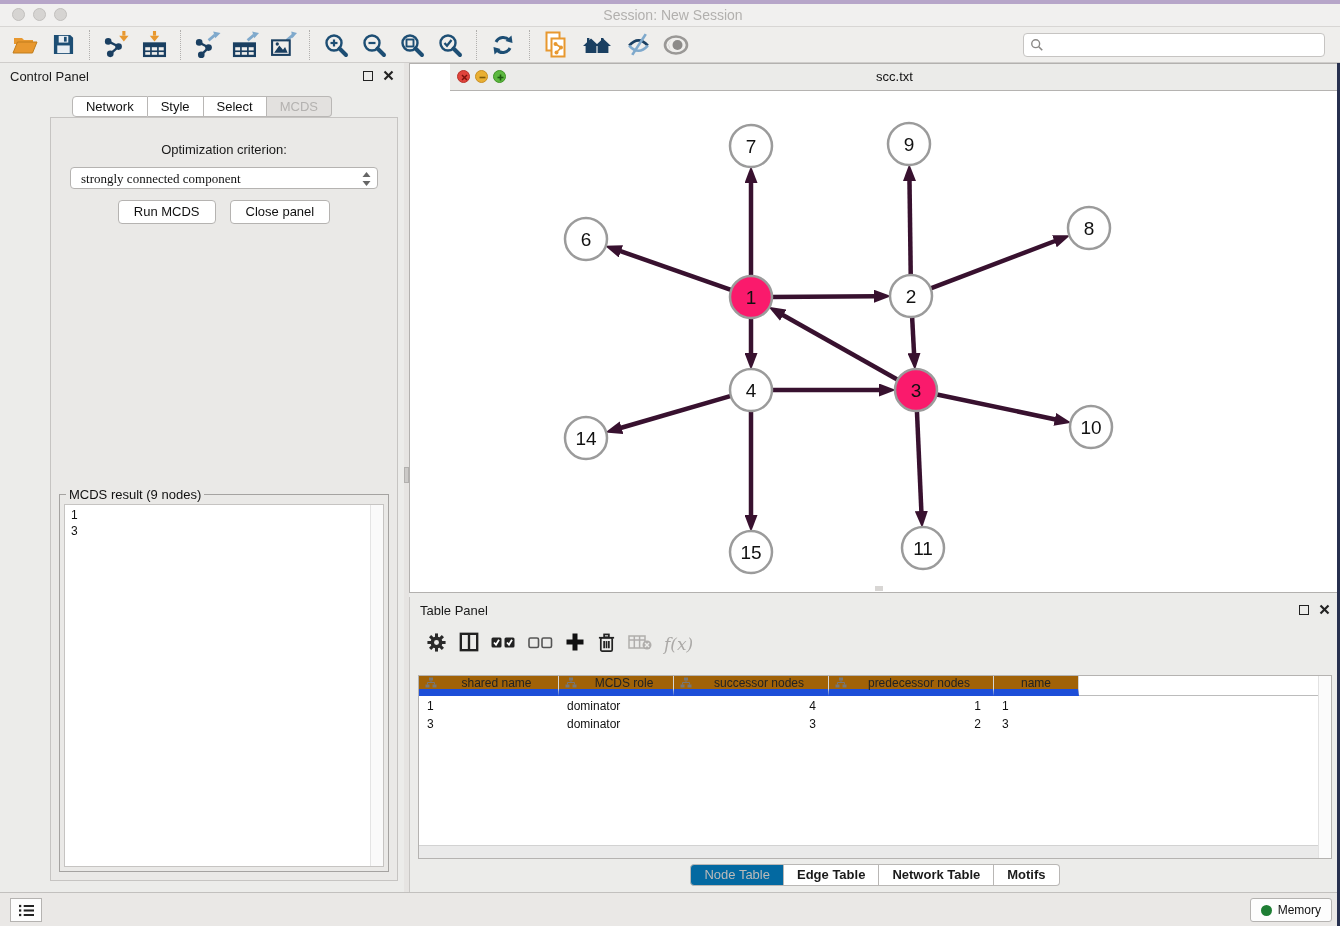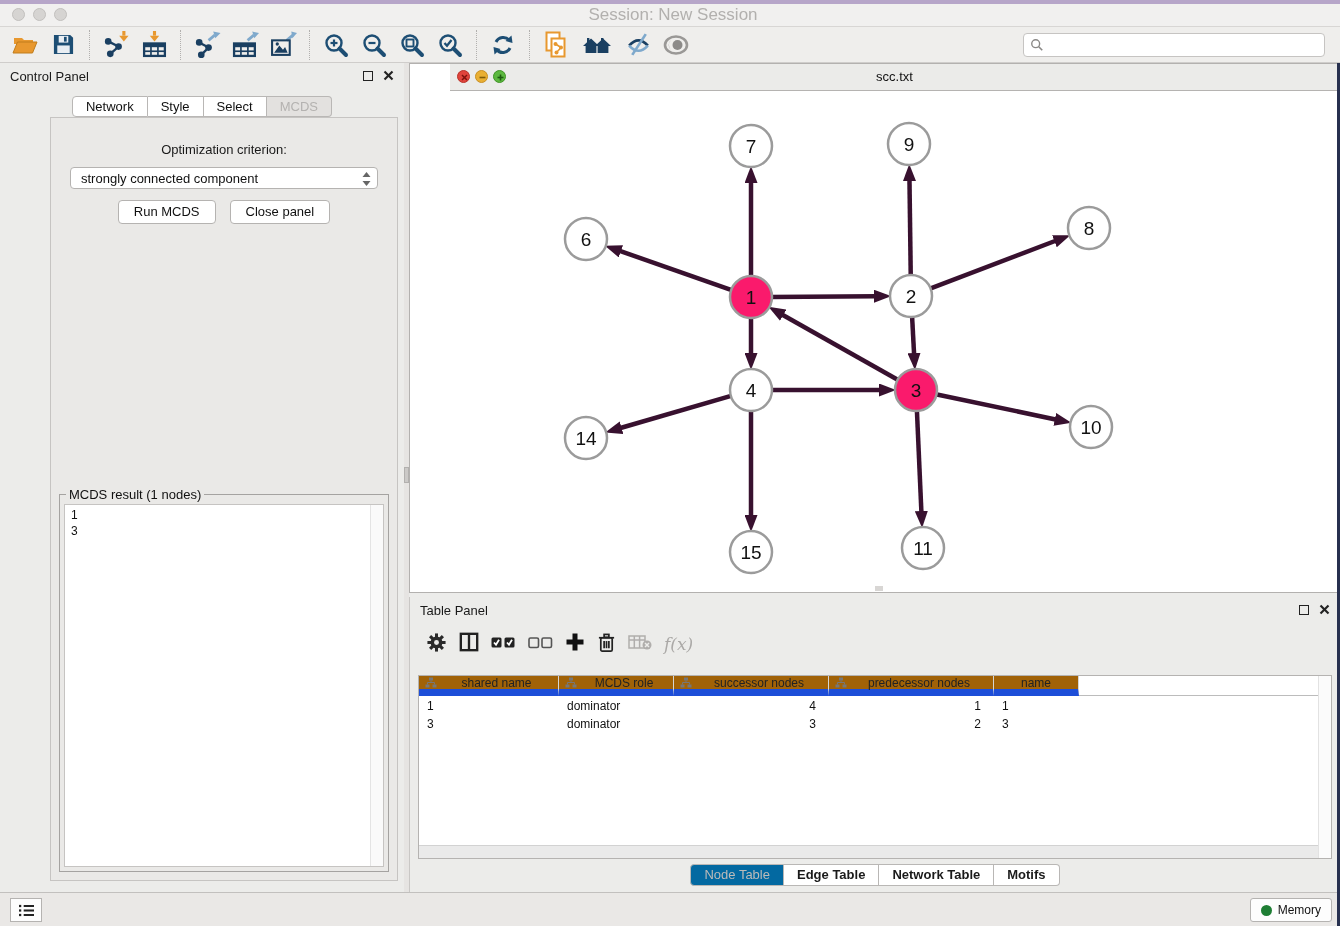--- a/index.html
+++ b/index.html
@@ -3,21 +3,21 @@
 <meta charset="utf-8">
 <style>
   html,body{margin:0;padding:0;overflow:hidden;background:#ececea;}
   .app{position:relative;width:1340px;height:926px;background:#ececea;
        font-family:"Liberation Sans",sans-serif;-webkit-font-smoothing:antialiased;}
   
   .top-accent{position:absolute;top:0;left:0;right:0;height:4px;background:var(--title-accent,#b7a6c9);}
   .titlebar{position:absolute;top:4px;left:0;right:0;height:22px;background:#f1f0ef;border-bottom:1px solid #d8d6d4;}
   .traffic{position:absolute;left:12px;top:4px;display:flex;gap:8px;}
   .traffic .dot{width:13px;height:13px;border-radius:50%;background:#d6d4d2;border:1px solid #c2c0be;box-sizing:border-box;}
-  .win-title{text-align:center;line-height:22px;font-size:17px;color:#b2b0ae;padding-left:6px;}
+  .win-title{text-align:center;line-height:22px;font-size:14px;color:#b2b0ae;padding-left:6px;}
   .right-edge{position:absolute;right:0;top:63px;bottom:0;width:3px;background:#27304f;}
   
   .toolbar{position:absolute;top:27px;left:0;right:0;height:36px;background:#efeeec;border-bottom:1px solid #cfcdcb;
            display:flex;align-items:center;padding:0 6px;box-sizing:border-box;}
   .tbtn{width:32px;height:30px;display:flex;align-items:center;justify-content:center;margin:0 3px;}
   .tsep{width:0;height:30px;border-left:1px dotted #b2b0ae;margin:0 7px;}
   .search-wrap{margin-left:auto;margin-right:9px;width:288px;height:22px;background:#fff;border:1px solid #c6c4c2;
                border-radius:4px;display:flex;align-items:center;padding:0 6px;}
   .search-input{border:none;outline:none;flex:1;font-size:12px;background:transparent;font-family:inherit;}
   
@@ -26,21 +26,21 @@
   .panel-icons{position:absolute;right:10px;top:7px;display:flex;gap:10px;align-items:center;}
   .float-box{width:10px;height:10px;border:1.5px solid #222;box-sizing:border-box;}
   #cp-tabs{position:absolute;left:0;right:0;top:33px;display:flex;justify-content:center;}
   .cp-tab{height:19px;line-height:19px;padding:0 13px;font-size:13px;background:#fff;border:1px solid #b9b7b5;border-left:none;color:#111;}
   .cp-tab:first-child{border-left:1px solid #b9b7b5;border-radius:4px 0 0 4px;}
   .cp-tab:last-child{border-radius:0 4px 4px 0;}
   .cp-tab.active{background:#e3e1df;color:#b4b2b0;}
   .cp-body{position:absolute;left:6px;right:6px;top:54px;bottom:12px;background:#eae9e7;border:1px solid #c6c4c2;margin-left:44px;}
   .opt-label{margin-top:24px;text-align:center;font-size:13px;color:#1a1a1a;}
   .select{position:relative;margin:10px auto 0;width:308px;height:22px;background:#fff;border:1px solid #b5b3b1;
-          border-radius:4px;font-size:13px;line-height:21px;padding-left:10px;box-sizing:border-box;color:#111;}
+          border-radius:4px;font-size:13px;line-height:21px;padding-left:10px;box-sizing:border-box;color:#111;font-family:Liberation Serif, serif;}
   .spin{position:absolute;right:6px;top:3px;}
   .btn-row{display:flex;justify-content:center;gap:14px;margin-top:11px;}
   .cp-btn{height:22px;line-height:21px;padding:0 15px;background:#fff;border:1px solid #b5b3b1;border-radius:4px;font-size:13px;color:#111;}
   .result-box{position:absolute;left:8px;right:8px;top:376px;bottom:8px;border:1px solid #a5a3a1;background:#eae9e7;}
   .result-legend{position:absolute;top:-8px;left:6px;background:#eae9e7;padding:0 3px;font-size:13px;color:#111;}
   .result-area{position:absolute;left:4px;right:4px;top:9px;bottom:4px;background:#fff;border:1px solid #c6c4c2;
                font-size:12px;padding:2px 0 0 6px;box-sizing:border-box;}
   .result-scroll{position:absolute;right:0;top:0;bottom:0;width:12px;background:#fafafa;border-left:1px solid #e4e4e4;}
   .mcds-line{line-height:16px;color:#111;}
   #v-split{position:absolute;left:404px;top:63px;width:5px;bottom:33px;background:#e6e4e2;}
@@ -277,21 +277,21 @@
         <svg class="spin" width="9" height="16" viewBox="0 0 9 16">
           <polygon points="4.5,1 8.5,6 0.5,6" fill="#666"></polygon>
           <polygon points="4.5,15 8.5,10 0.5,10" fill="#666"></polygon>
         </svg>
       </div>
       <div class="btn-row">
         <div class="cp-btn">Run MCDS</div>
         <div class="cp-btn">Close panel</div>
       </div>
       <div class="result-box">
-        <div class="result-legend">MCDS result (1 nodes)</div>
+        <div class="result-legend">MCDS result (9 nodes)</div>
         <div class="result-area">
           <div id="mcds-lines">
               <div class="mcds-line">1</div>
               <div class="mcds-line">3</div>
             </div>
           <div class="result-scroll"></div>
         </div>
       </div>
     </div>
   </div>

